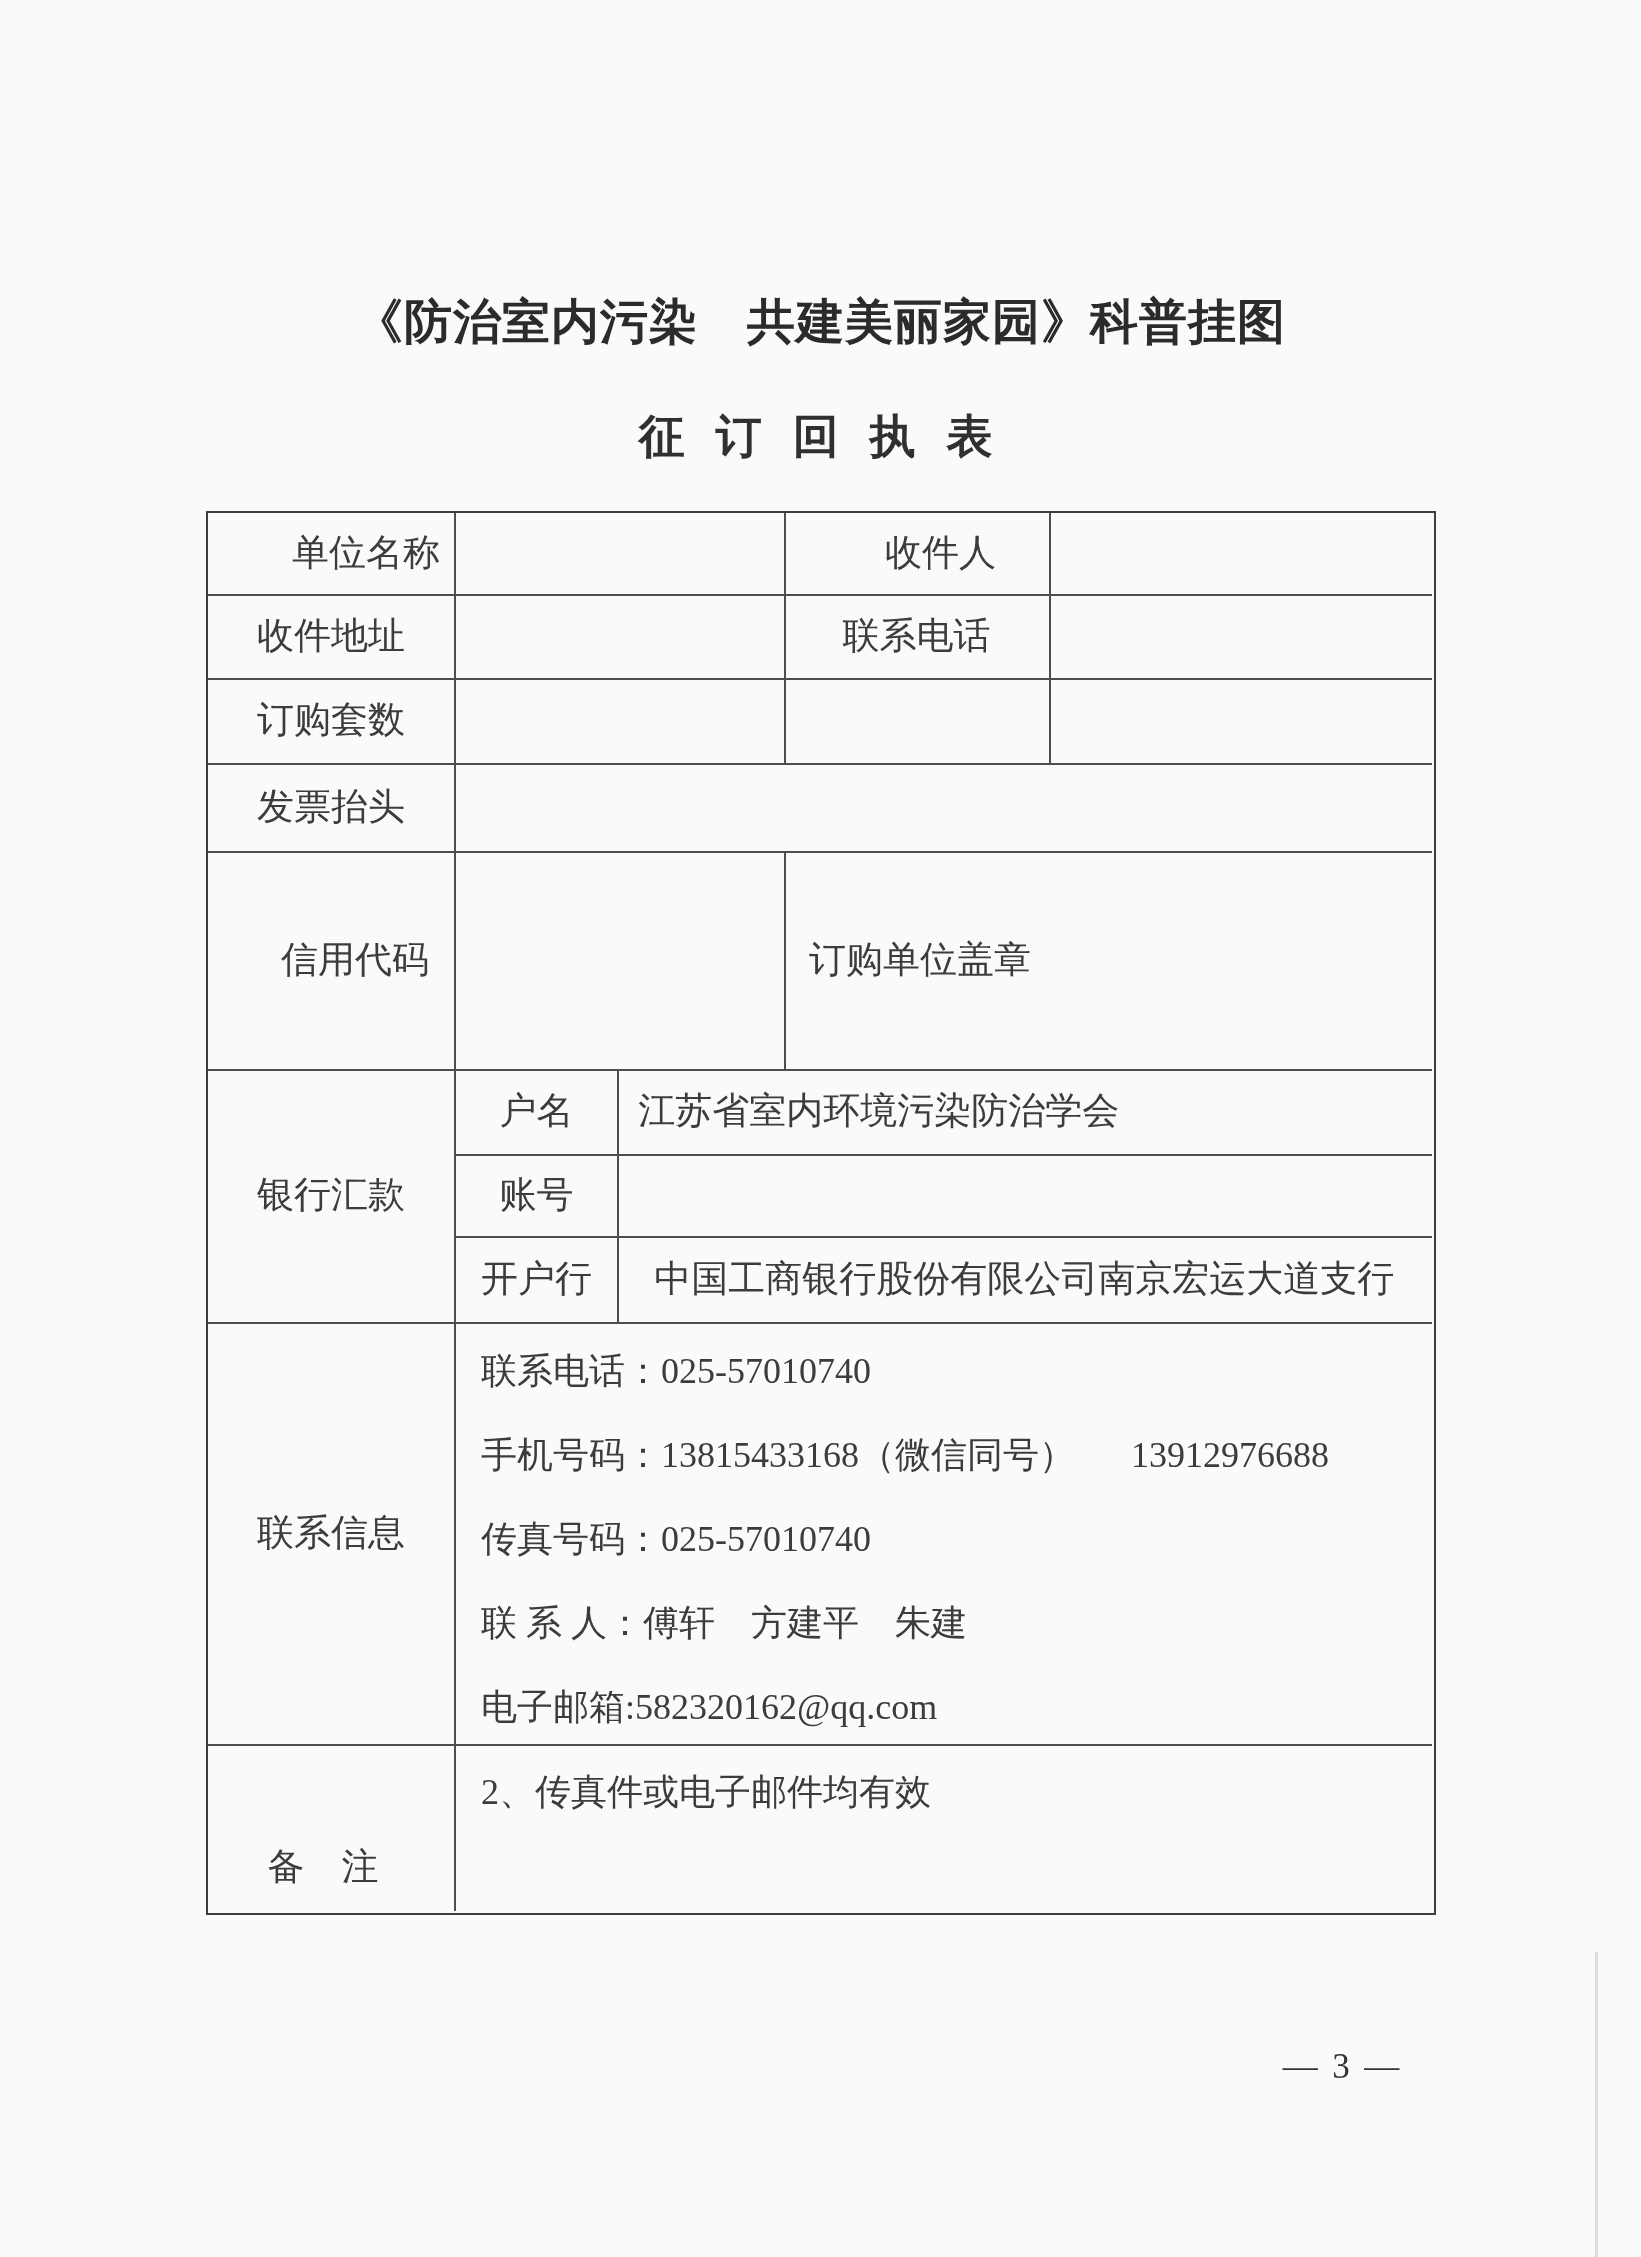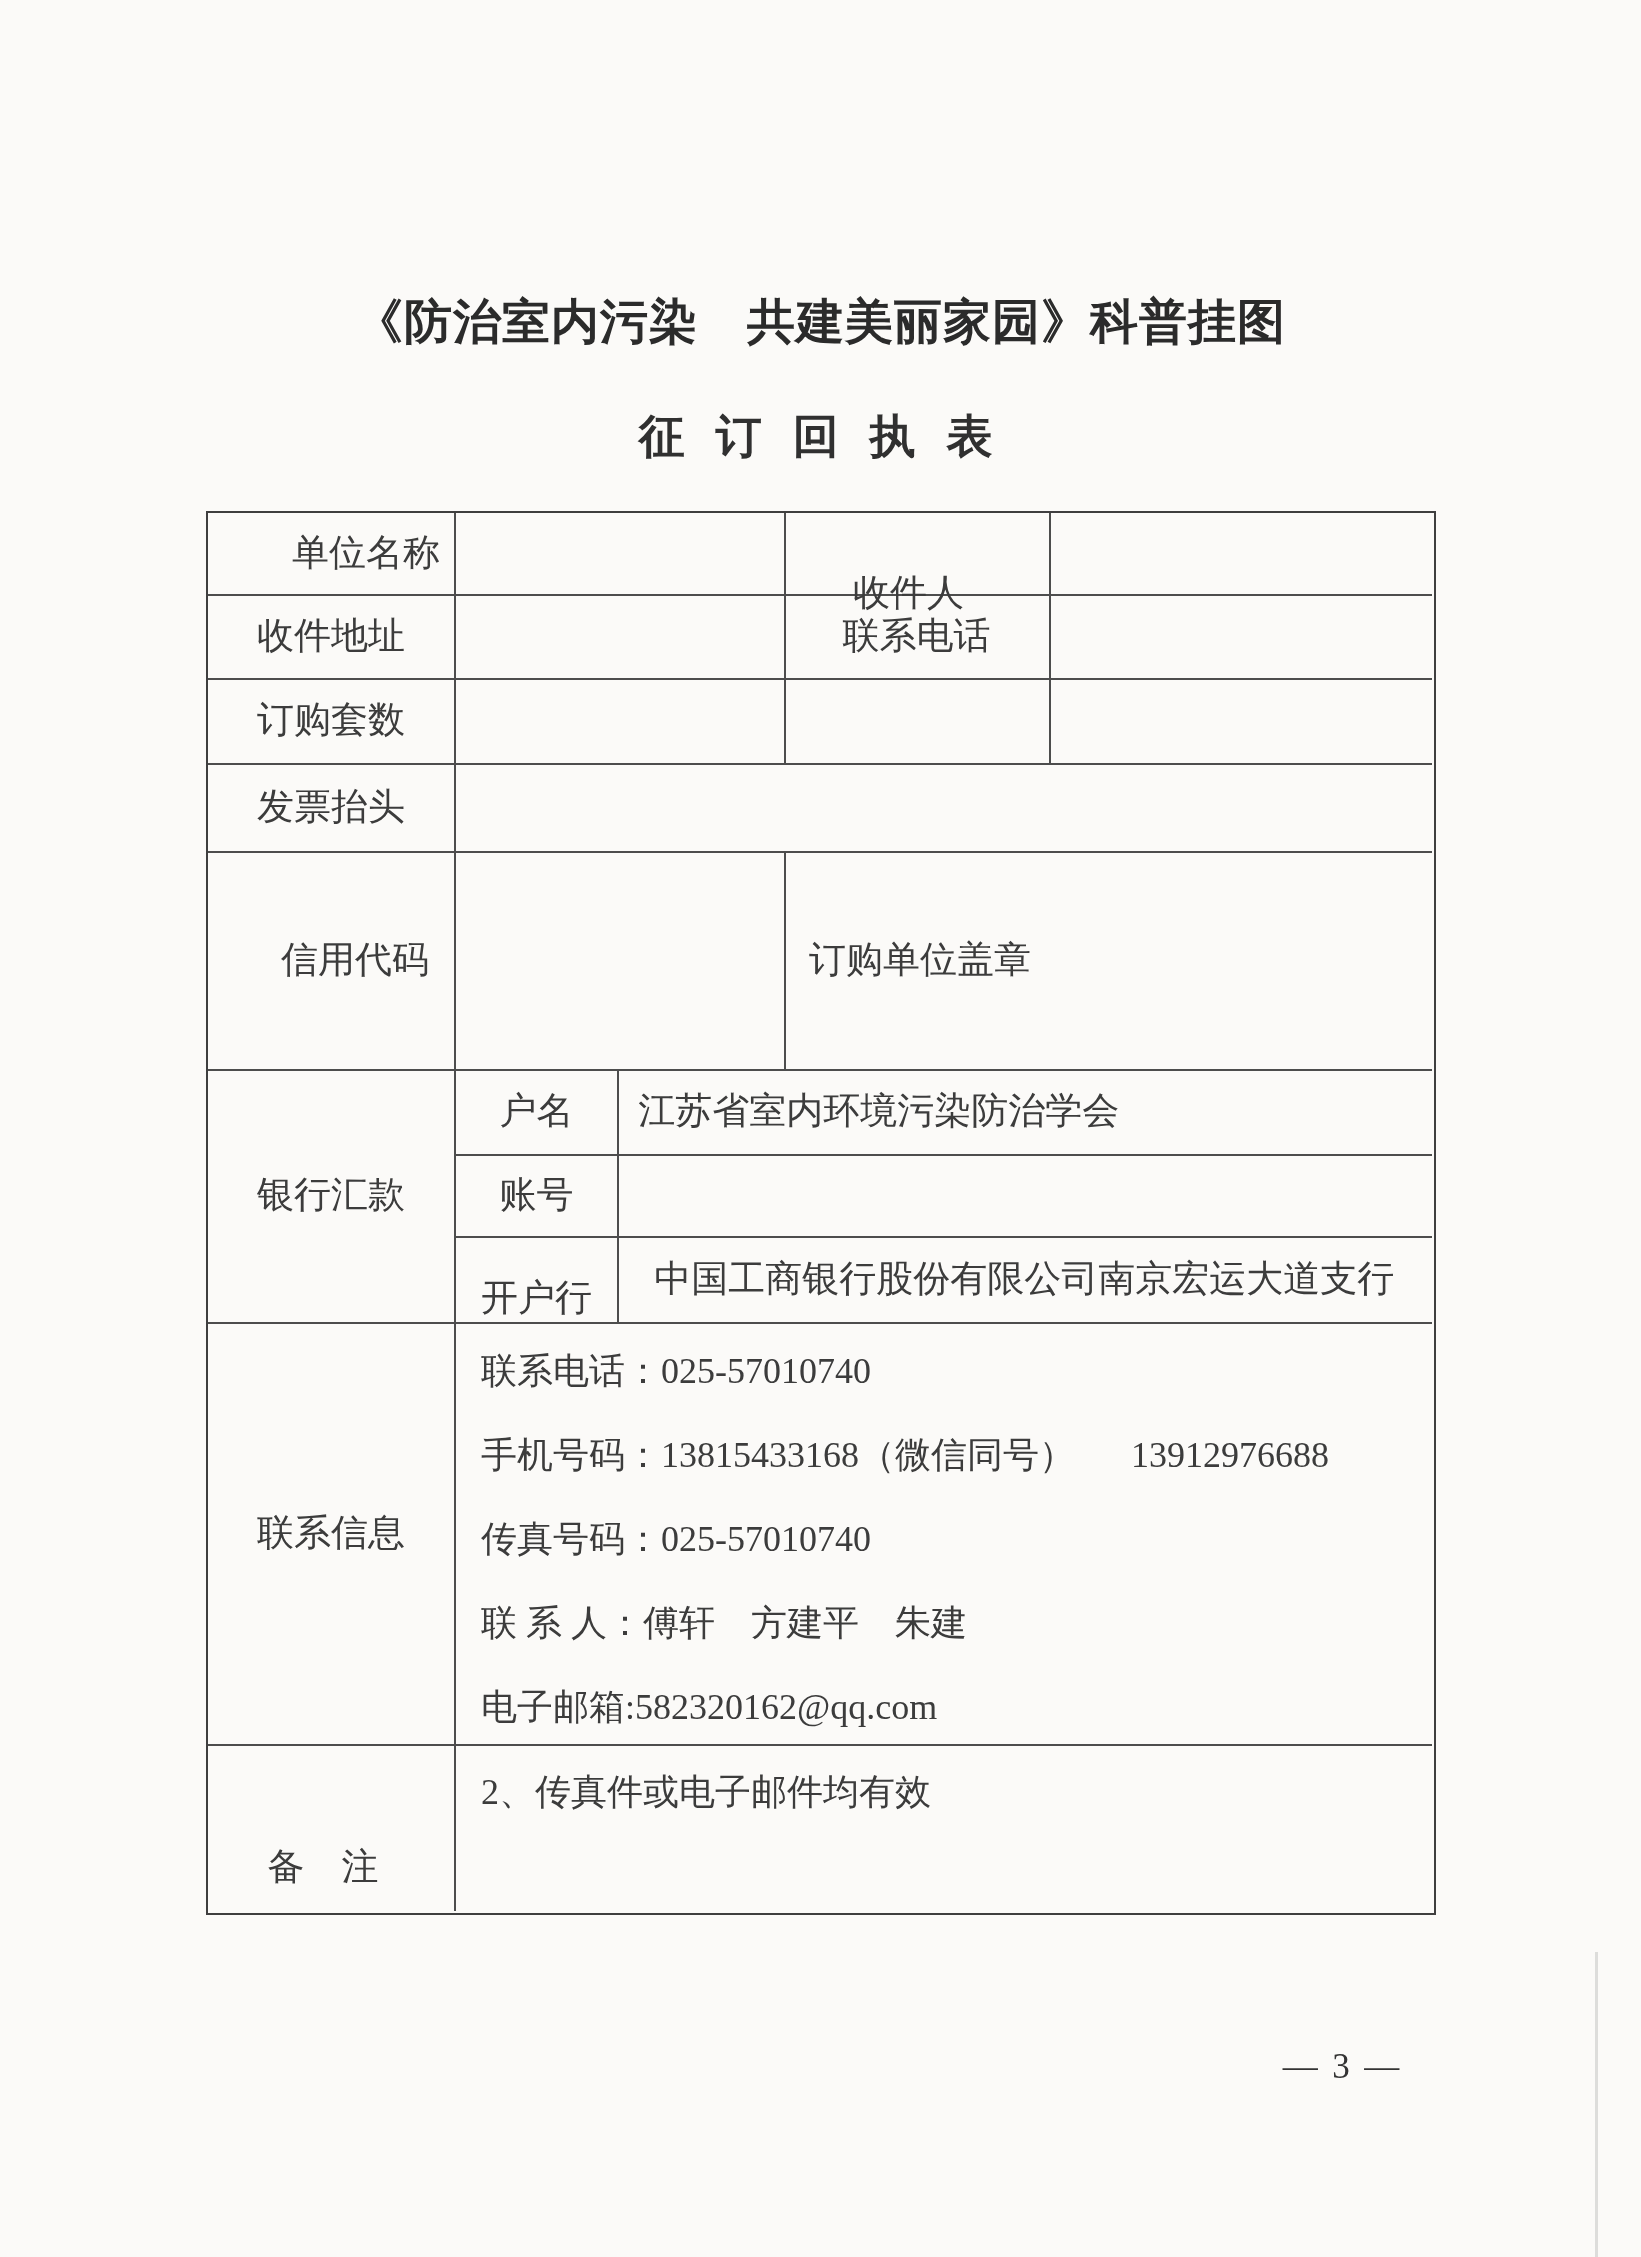--- a/index.html
+++ b/index.html
@@ -75,21 +75,21 @@
     <div class="hl" style="left:0;top:1231px;width:1224px;"></div>
 
     <div class="vl" style="left:246px;top:0;height:1398px;"></div>
     <div class="vl" style="left:576px;top:0;height:250px;"></div>
     <div class="vl" style="left:841px;top:0;height:250px;"></div>
     <div class="vl" style="left:576px;top:338px;height:218px;"></div>
     <div class="vl" style="left:409px;top:556px;height:253px;"></div>
 
     <div class="cell center" style="left:0;top:0;width:290px;height:81px;padding-left:26px;">单位名称</div>
     <div class="cell" style="left:248px;top:0;width:328px;height:81px;"></div>
-    <div class="cell center" style="left:568px;top:0;width:265px;height:81px;margin-top:40px;">收件人</div>
+    <div class="cell center" style="left:600px;top:0;width:265px;height:81px;">收件人</div>
     <div class="cell" style="left:843px;top:0;width:381px;height:81px;"></div>
 
     <div class="cell center" style="left:0;top:81px;width:246px;height:84px;">收件地址</div>
     <div class="cell" style="left:248px;top:81px;width:328px;height:84px;"></div>
     <div class="cell center" style="left:576px;top:81px;width:265px;height:84px;">联系电话</div>
     <div class="cell" style="left:843px;top:81px;width:381px;height:84px;"></div>
 
     <div class="cell center" style="left:0;top:165px;width:246px;height:85px;">订购套数</div>
     <div class="cell" style="left:248px;top:165px;width:328px;height:85px;"></div>
     <div class="cell" style="left:843px;top:165px;width:381px;height:85px;"></div>
@@ -101,21 +101,21 @@
     <div class="cell" style="left:248px;top:338px;width:328px;height:218px;"></div>
     <div class="cell stamp" style="left:578px;top:338px;width:646px;height:218px;">订购单位盖章</div>
 
     <div class="cell center" style="left:0;top:556px;width:246px;height:253px;">银行汇款</div>
 
     <div class="cell center bank-label" style="left:248px;top:556px;width:161px;height:85px;">户名</div>
     <div class="cell bank-value" style="left:411px;top:556px;width:813px;height:85px;">江苏省室内环境污染防治学会</div>
 
     <div class="cell center bank-label" style="left:248px;top:641px;width:161px;height:82px;">账号</div>
 
-    <div class="cell center bank-label" style="left:248px;top:723px;width:161px;height:86px;margin-top:19px;">开户行</div>
+    <div class="cell center bank-label" style="left:248px;top:723px;width:161px;height:86px;">开户行</div>
     <div class="cell bank-value" style="left:411px;top:723px;width:813px;height:86px;margin-left:16px;">中国工商银行股份有限公司南京宏运大道支行</div>
 
     <div class="cell center" style="left:0;top:809px;width:246px;height:422px;">联系信息</div>
     <div class="contact-box">
       <div class="contact-line"><span>联系电话：025-57010740</span></div>
       <div class="contact-line"><span>手机号码：13815433168（微信同号）</span><span class="contact-extra">13912976688</span></div>
       <div class="contact-line"><span>传真号码：025-57010740</span></div>
       <div class="contact-line"><span>联 系 人：傅轩　方建平　朱建</span></div>
       <div class="contact-line"><span>电子邮箱:582320162@qq.com</span></div>
     </div>

